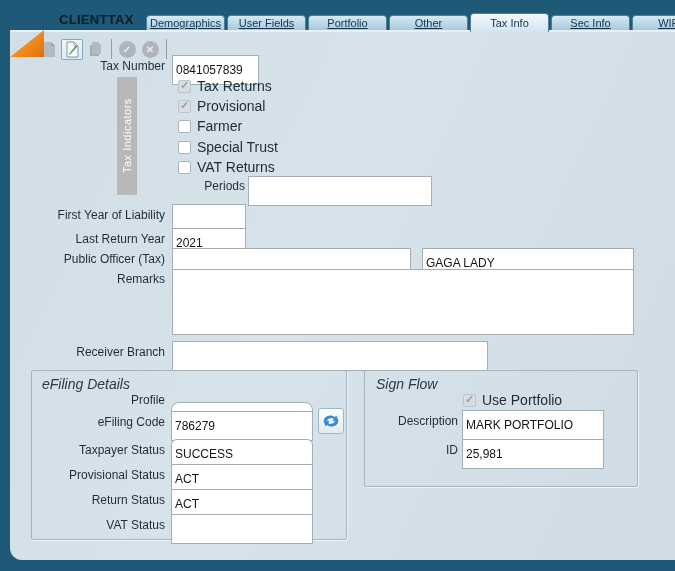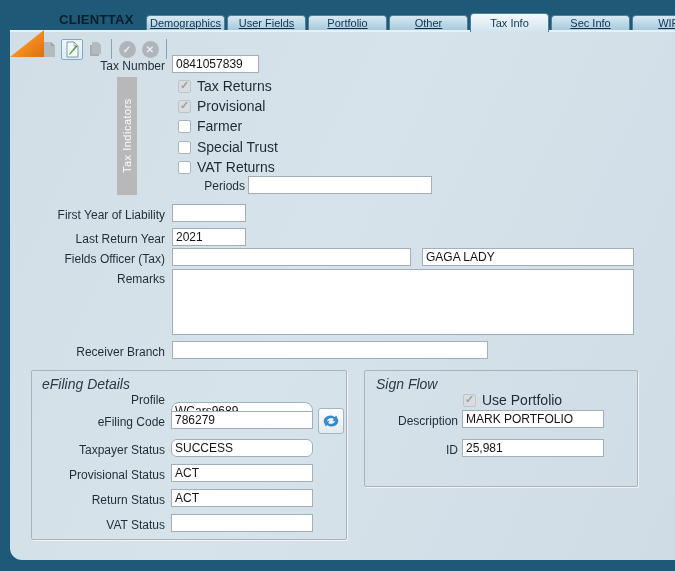--- a/index.html
+++ b/index.html
@@ -43,21 +43,21 @@
           filter:drop-shadow(-1px -1px 1px rgba(90,50,0,.35)); }
   
   .toolbar { position:absolute; left:28px; top:5px; height:24px; display:flex; align-items:center; }
   .tbtn { width:22px; height:21px; display:flex; align-items:center; justify-content:center; margin-right:1px; }
   .tbtn.selected { border:1px solid #7fa8c2; background:linear-gradient(#f0f6fa,#dcebf3); border-radius:2px; }
   .tsep { width:1px; height:20px; background:#8aa2b4; margin:0 4px; }
   .circle { width:17px; height:17px; border-radius:50%; background:#afb5ba;
             color:#e9edf0; font-size:10px; font-weight:bold; text-align:center; line-height:17px; }
   
   .lbl { position:absolute; font-size:12px; color:#1f2d38; text-align:right; }
-  .fld { position:absolute; background:#fff; border:1px solid #a3aeb6; height:18px;
+  .fld { position:absolute; background:#fff; border:1px solid #a3aeb6; height:30px;
          font-family:"Liberation Sans", sans-serif; font-size:12px; color:#151515; padding:0 3px; }
   textarea.fld { resize:none; }
   .vertlabel {
     position:absolute; left:107px; top:45px; width:20px; height:118px;
     background:#b8b8b8; color:#fdfdfd; font-size:11px;
     writing-mode:vertical-rl; transform:rotate(180deg);
     text-align:center; line-height:20px; letter-spacing:.5px;
   }
   .cbrow { position:absolute; display:flex; align-items:center; }
   .cb { width:13px; height:13px; background:#fff; border:1px solid #a9b4bc; border-radius:2px;
@@ -150,21 +150,21 @@
 
   <div class="lbl" style="left:135px; top:147px; width:100px">Periods</div>
   <input class="fld" style="left: 238px; top: 144px; width: 184px;" value="">
 
   <div class="lbl" style="left:5px; top:176px; width:150px">First Year of Liability</div>
   <input class="fld" style="left: 162px; top: 172px; width: 74px;" value="">
 
   <div class="lbl" style="left:5px; top:200px; width:150px">Last Return Year</div>
   <input class="fld" style="left: 162px; top: 196px; width: 74px;" value="2021">
 
-  <div class="lbl" style="left:5px; top:220px; width:150px">Fields Officer (Tax)</div>
+  <div class="lbl" style="left:5px; top:220px; width:150px">Public Officer (Tax)</div>
   <input class="fld" style="left: 162px; top: 216px; width: 239px;" value="">
   <input class="fld" style="left: 412px; top: 216px; width: 212px;" value="GAGA LADY">
 
   <div class="lbl" style="left:5px; top:240px; width:150px">Remarks</div>
   <textarea class="fld" style="left: 162px; top: 237px; width: 462px; height: 66px;"></textarea>
 
   <div class="lbl" style="left:5px; top:313px; width:150px">Receiver Branch</div>
   <input class="fld" style="left: 162px; top: 309px; width: 316px;" value="">
 
   <div class="group" style="left:21px; top:338px; width:316px; height:170px"></div>

